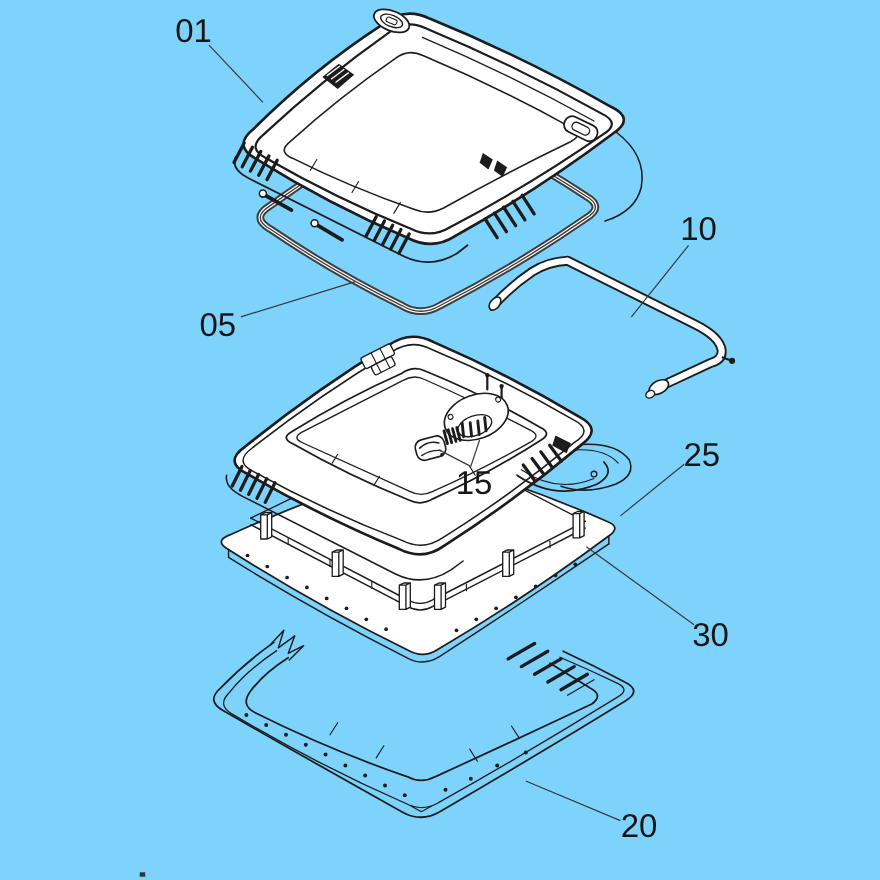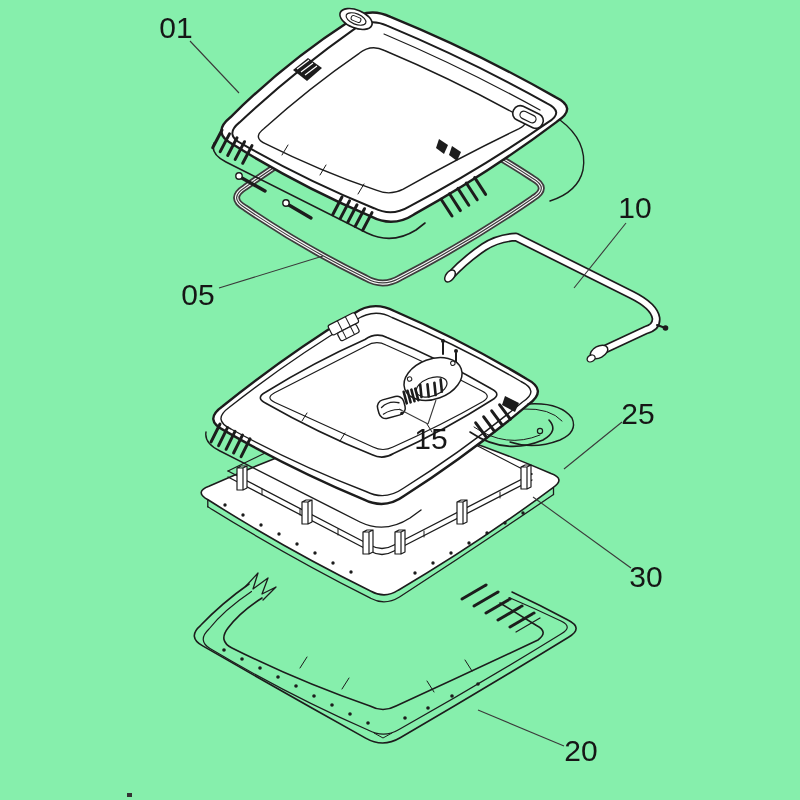--- a/index.html
+++ b/index.html
@@ -1,16 +1,16 @@
 <!DOCTYPE html>
 <html><head>
 <meta charset="utf-8">
 <style>
   html,body{margin:0;padding:0;background:#fff;}
-  .stage{position:relative;width:800px;height:800px;background:#86efac;overflow:hidden;
+  .stage{position:relative;width:800px;height:800px;background:#7dd3fc;overflow:hidden;
          font-family:"Liberation Sans", sans-serif;}
   svg{position:absolute;left:0;top:0;}
   .ln{stroke:#1c1c1c;stroke-width:1.6;fill:none;stroke-linecap:round;stroke-linejoin:round;}
   .bold{stroke-width:2.4;}
   .fillw{fill:#ffffff;}
   .dark{fill:#1c1c1c;stroke:none;}
   .leader{stroke:#3a3a3a;stroke-width:1.1;fill:none;}
   .plabel{font-family:"Liberation Sans", sans-serif;font-size:30px;fill:#161616;}
 </style>
 </head>

